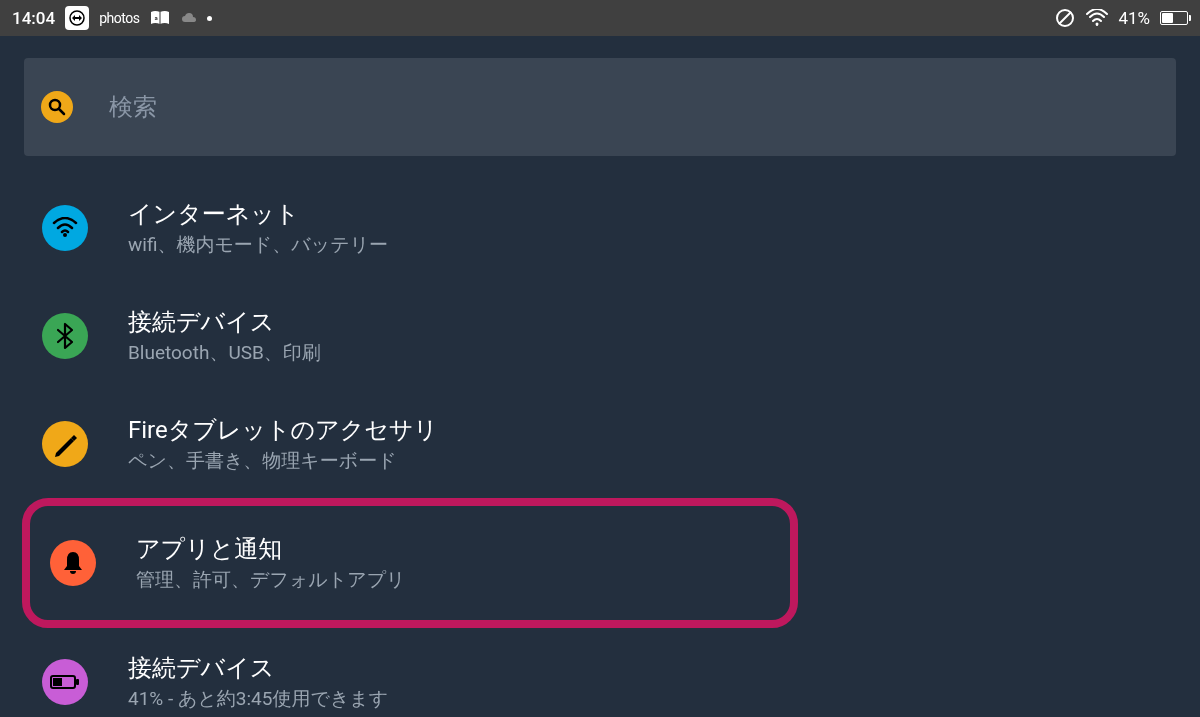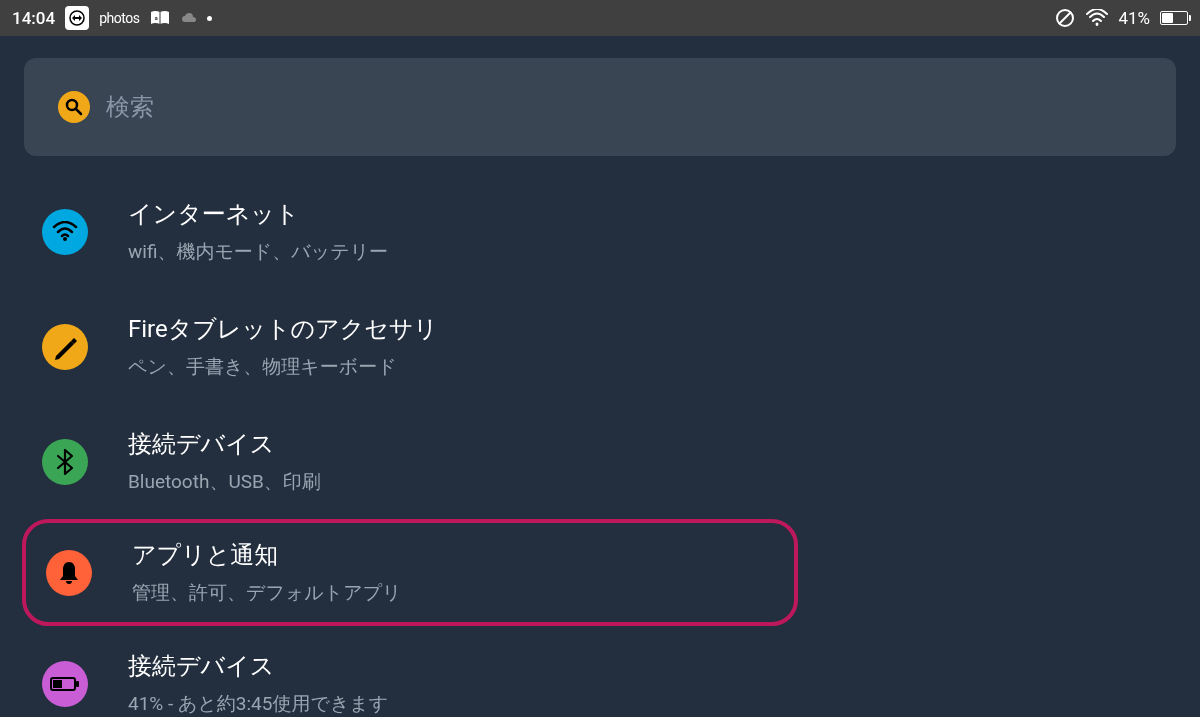--- a/index.html
+++ b/index.html
@@ -70,27 +70,27 @@
     bottom: 1px;
     width: 41%;
     background: #fff;
     border-radius: 1px;
   }
   .content {
     padding: 0 24px;
   }
   .search-bar {
     background: #3a4553;
-    border-radius: 12px;
+    border-radius: 4px;
     margin-top: 22px;
     height: 98px;
     display: flex;
     align-items: center;
-    padding: 0 34px;
-    gap: 16px;
+    padding: 0 17px;
+    gap: 36px;
   }
   .search-icon-circle {
     width: 32px;
     height: 32px;
     background: #f0a818;
     border-radius: 50%;
     display: flex;
     align-items: center;
     justify-content: center;
   }
@@ -103,37 +103,37 @@
     padding-left: 12px;
   }
   .settings-item {
     display: flex;
     align-items: center;
     gap: 40px;
     padding: 24px 6px;
     border-radius: 26px;
   }
   .settings-item.highlighted {
-    border: 4px solid #be185d;
+    border: 8px solid #be185d;
     border-radius: 26px;
-    padding: 16px 6px;
+    padding: 27px 6px;
     margin-left: -14px;
     padding-left: 20px;
     max-width: 776px;
   }
   .item-icon {
     width: 46px;
     height: 46px;
     border-radius: 50%;
     display: flex;
     align-items: center;
     justify-content: center;
     flex-shrink: 0;
   }
-  .item-text { display: flex; flex-direction: column; gap: 9px; }
+  .item-text { display: flex; flex-direction: column; gap: 2px; }
   .item-title { font-size: 24px; color: #ffffff; }
   .item-subtitle { font-size: 19px; color: #9aa5b1; }
   .icon-wifi { background: #00a8e1; }
   .icon-bt { background: #3aa655; }
   .icon-pen { background: #f0a818; }
   .icon-bell { background: #ff6138; }
   .icon-batt { background: #c85dd6; }
   svg { display: block; }
 </style>
 </head>
@@ -204,41 +204,41 @@
             <circle cx="13" cy="18" r="2" fill="#000"></circle>
           </svg>
       </span>
       <div class="item-text">
         <span class="item-title">インターネット</span>
         <span class="item-subtitle">wifi、機内モード、バッテリー</span>
       </div>
     </div>
 
     <div class="settings-item">
+      <span class="item-icon icon-bt">
+        <svg width="16" height="28" viewBox="0 0 16 28">
+            <path d="M8 2 L8 26 L15 20 L1 8 M8 2 L15 8 L1 20" fill="none" stroke="#000" stroke-width="2.2" stroke-linejoin="round" stroke-linecap="round"></path>
+          </svg>
+      </span>
+      <div class="item-text">
+        <span class="item-title">接続デバイス</span>
+        <span class="item-subtitle">Bluetooth、USB、印刷</span>
+      </div>
+    </div>
+
+    <div class="settings-item">
       <span class="item-icon icon-pen">
         <svg width="28" height="28" viewBox="0 0 28 28">
             <path d="M5 23 L20 8 L23 11 L8 26 L4 27 Z" fill="#000"></path>
             <path d="M20 8 L23 5 L26 8 L23 11 Z" fill="#000"></path>
           </svg>
       </span>
       <div class="item-text">
         <span class="item-title">Fireタブレットのアクセサリ</span>
         <span class="item-subtitle">ペン、手書き、物理キーボード</span>
-      </div>
-    </div>
-
-    <div class="settings-item">
-      <span class="item-icon icon-bt">
-        <svg width="16" height="28" viewBox="0 0 16 28">
-            <path d="M8 2 L8 26 L15 20 L1 8 M8 2 L15 8 L1 20" fill="none" stroke="#000" stroke-width="2.2" stroke-linejoin="round" stroke-linecap="round"></path>
-          </svg>
-      </span>
-      <div class="item-text">
-        <span class="item-title">接続デバイス</span>
-        <span class="item-subtitle">Bluetooth、USB、印刷</span>
       </div>
     </div>
 
     <div class="settings-item highlighted">
       <span class="item-icon icon-bell">
         <svg width="24" height="26" viewBox="0 0 24 26">
             <path d="M12 2 Q18 2 18 10 L18 16 L21 20 L3 20 L6 16 L6 10 Q6 2 12 2 Z" fill="#000"></path>
             <path d="M9 21 Q9 24 12 24 Q15 24 15 21" fill="#000"></path>
           </svg>
       </span>

